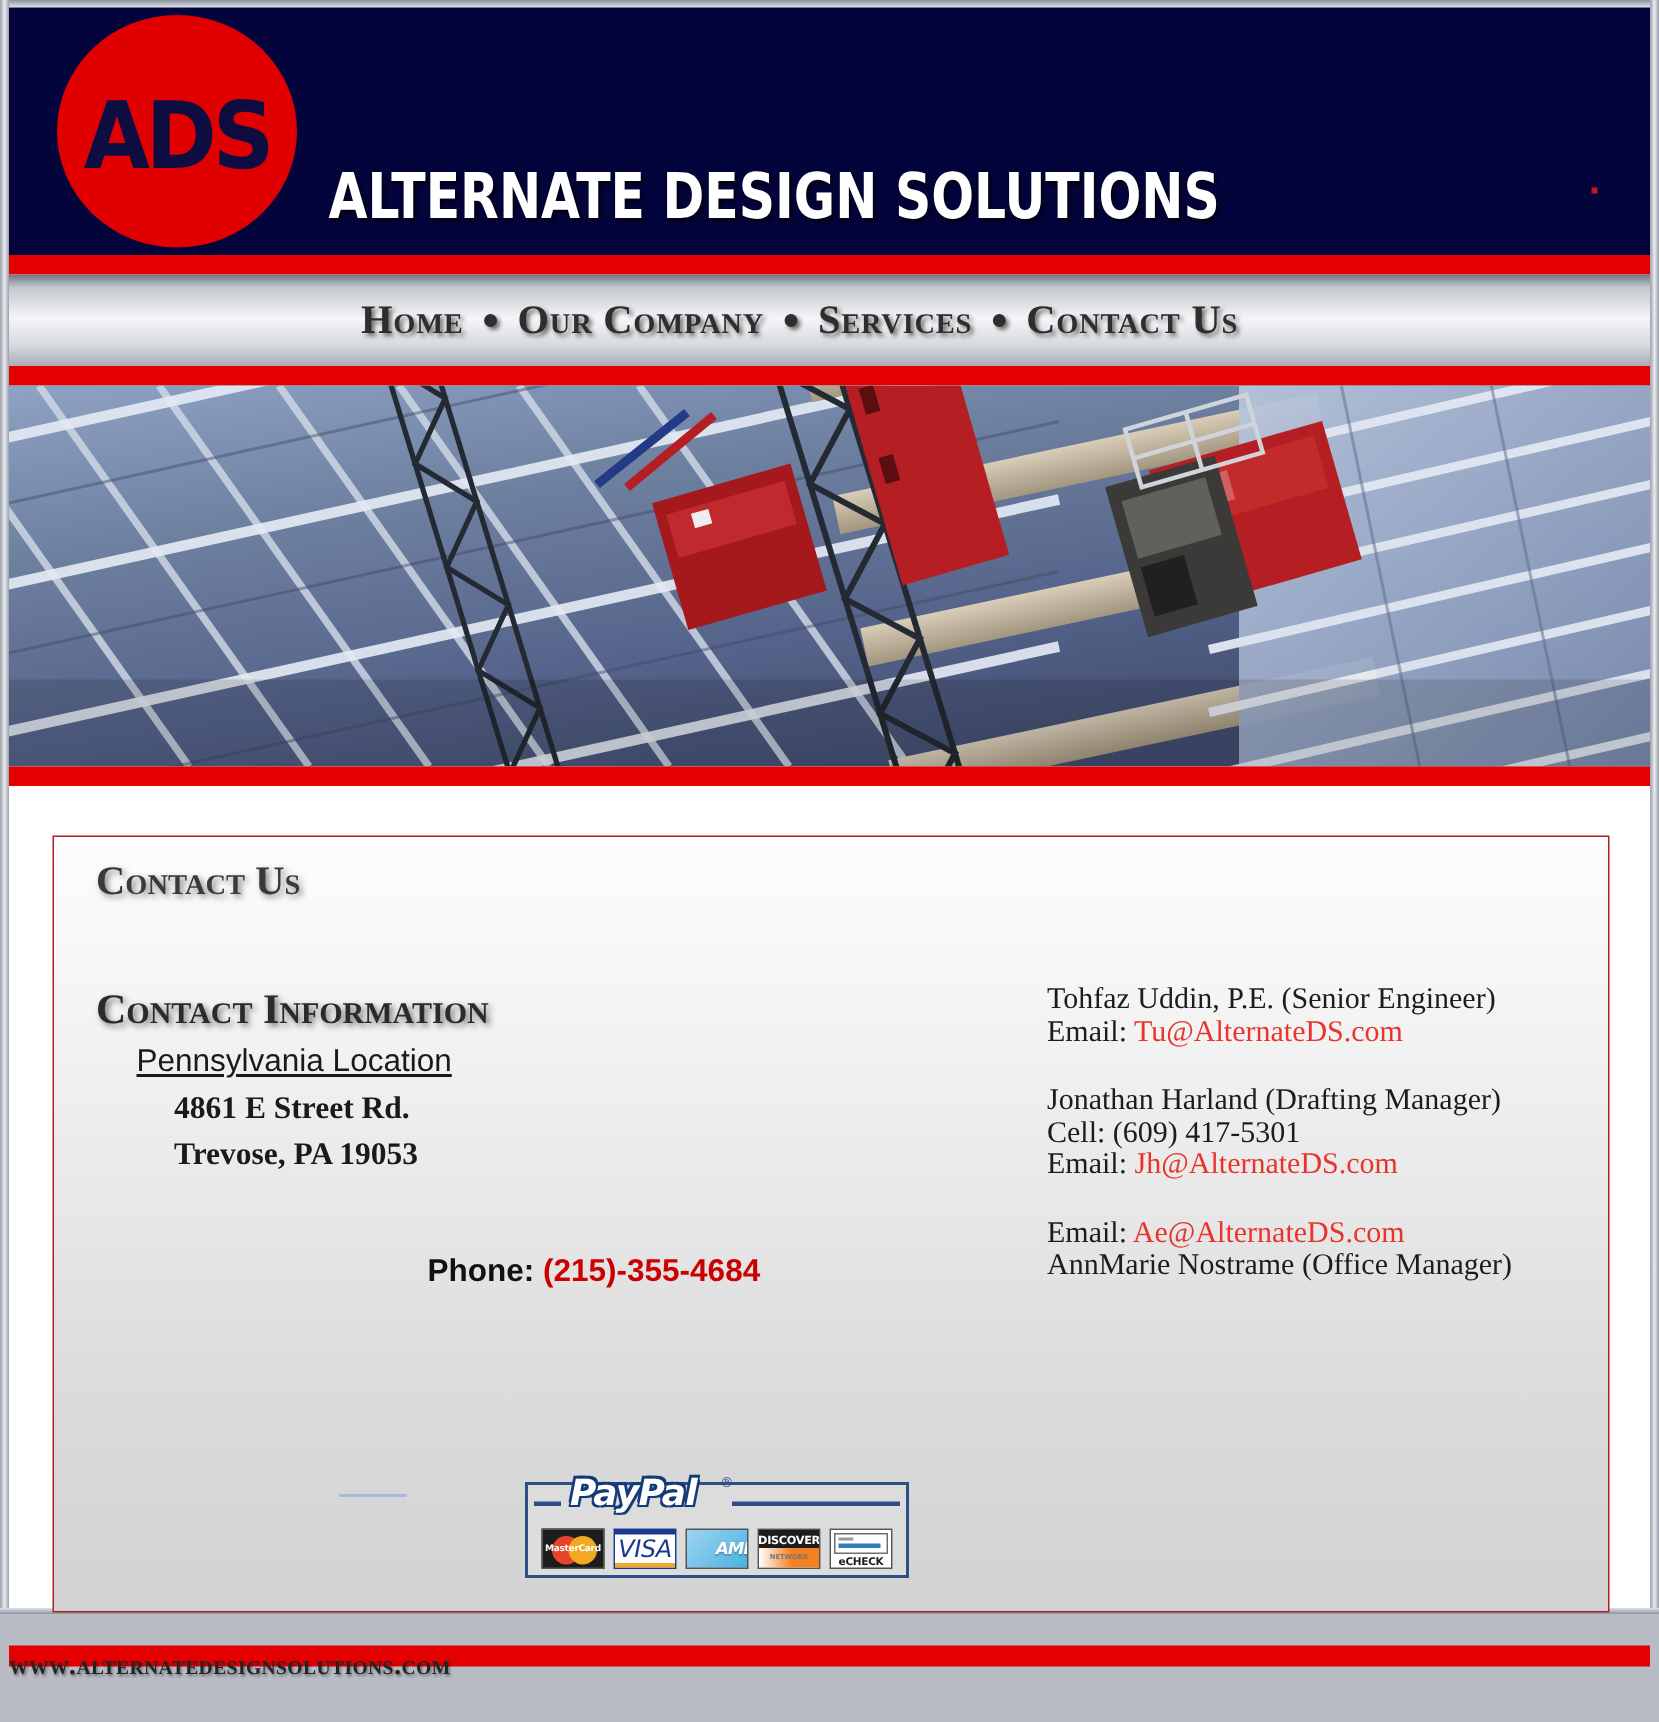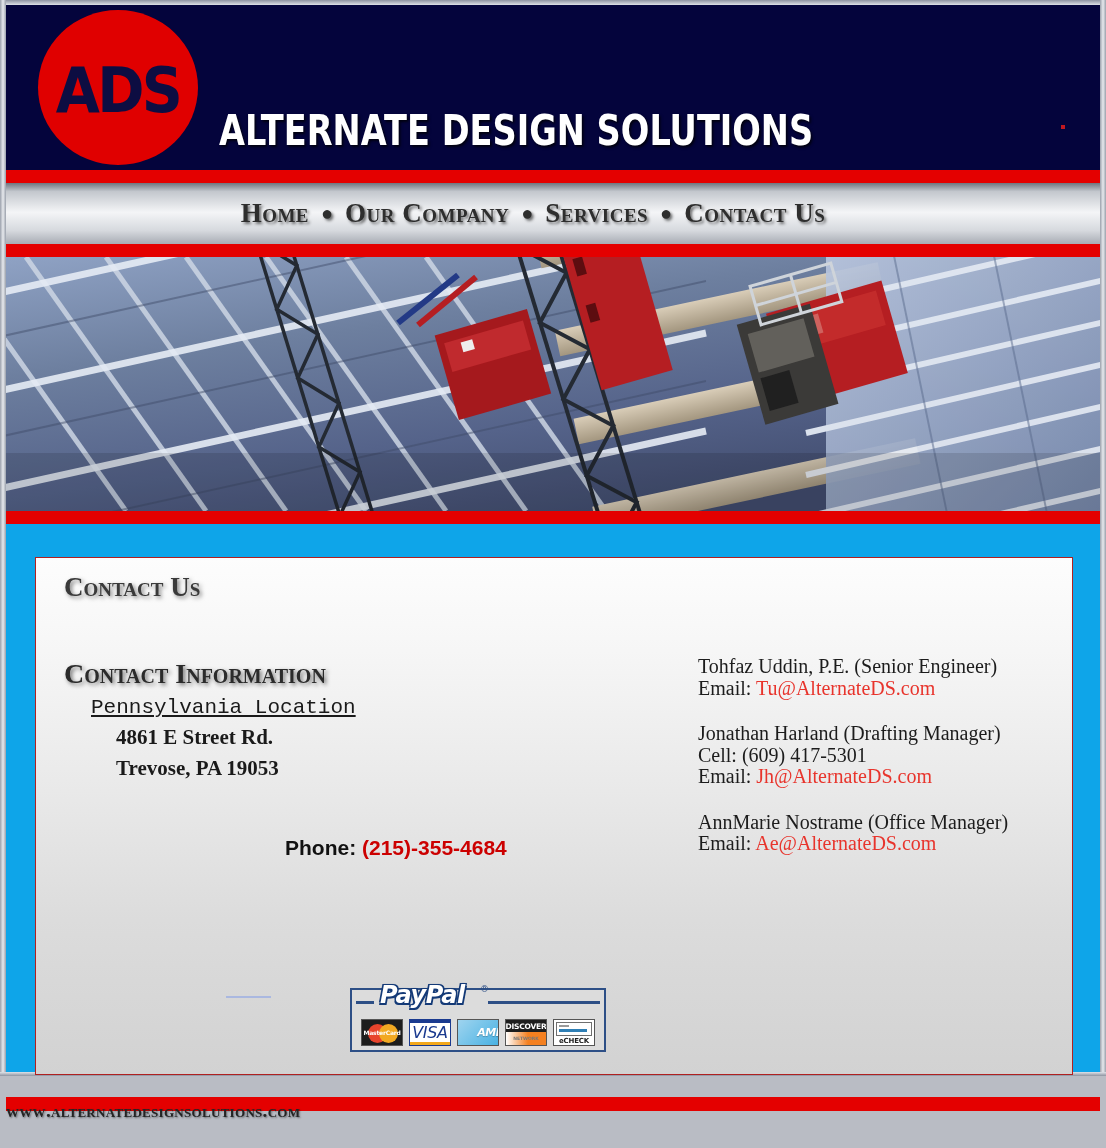--- a/index.html
+++ b/index.html
@@ -4,21 +4,21 @@
 <title>Alternate Design Solutions — Contact Us</title>
 <style>
   html,body{margin:0;padding:0;}
   body{
     width:1106px;height:1148px;overflow:hidden;
     background:#b9bcc4;
     font-family:"Liberation Serif", serif;
   }
   .page{
     position:relative;width:1106px;height:1076px;
-    background:#0ea5e9;
+    background:#ffffff;
     box-sizing:border-box;
   }
   
   .frame-left,.frame-right{
     position:absolute;top:0;bottom:0;width:6px;
     background:linear-gradient(to right,#9aa0ab,#e8eaee,#9aa0ab);
   }
   .frame-left{left:0;} .frame-right{right:0;}
   .frame-top{position:absolute;left:0;right:0;top:0;height:5px;
     background:linear-gradient(to bottom,#8d93a0,#dfe2e8);}
@@ -108,21 +108,21 @@
   }
   .section-title{
     position:absolute;left:28px;top:100px;
     font-family:"Liberation Serif", serif;
     font-variant:small-caps;font-weight:bold;font-size:28px;
     color:#2b2b2b;text-shadow:2px 2px 4px rgba(0,0,0,0.55);
   }
   .loc-block{position:absolute;left:55px;top:138px;}
   .loc-name{
     font-size:21px;color:#1a1a1a;text-decoration:underline;
-    font-family:Liberation Mono, monospace;
+    font-family:Liberation Sans, sans-serif;
   }
   .loc-line{
     font-size:21px;color:#1a1a1a;margin-top:6px;padding-left:25px;
     font-family:"Liberation Serif", serif;font-weight:bold;
   }
   .phone-line{
     position:absolute;left:205px;top:278px;
     font-size:21px;font-weight:bold;color:#111;
     font-family:Liberation Sans, sans-serif;
     margin-left:44px;
@@ -405,25 +405,25 @@
         <div class="contact-line">Jonathan Harland (Drafting Manager)</div>
         <div class="contact-line">Cell: (609) 417-5301</div>
         <div class="contact-line">
           <span>Email:</span>
           <span class="em">Jh@AlternateDS.com</span>
         </div>
       </div>
 
 
       <div class="contact-block">
-        <div class="contact-line">AnnMarie Nostrame (Office Manager)</div>
         <div class="contact-line">
           <span>Email:</span>
           <span class="em">Ae@AlternateDS.com</span>
         </div>
+        <div class="contact-line">AnnMarie Nostrame (Office Manager)</div>
       </div>
 
     </div>
 
     <div class="paypal">
       <div class="pp-top">
         <div class="pp-dash-l"></div>
         <div class="pp-wordmark">PayPal</div>
         <div class="pp-reg">®</div>
         <div class="pp-dash-r"></div>

